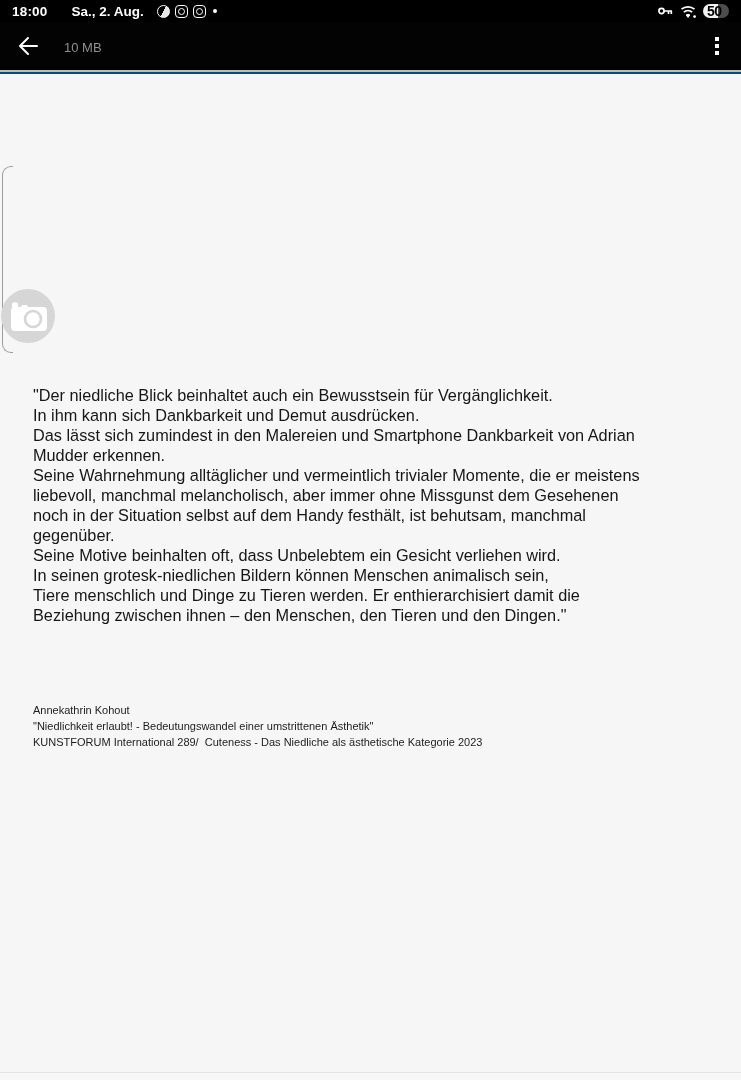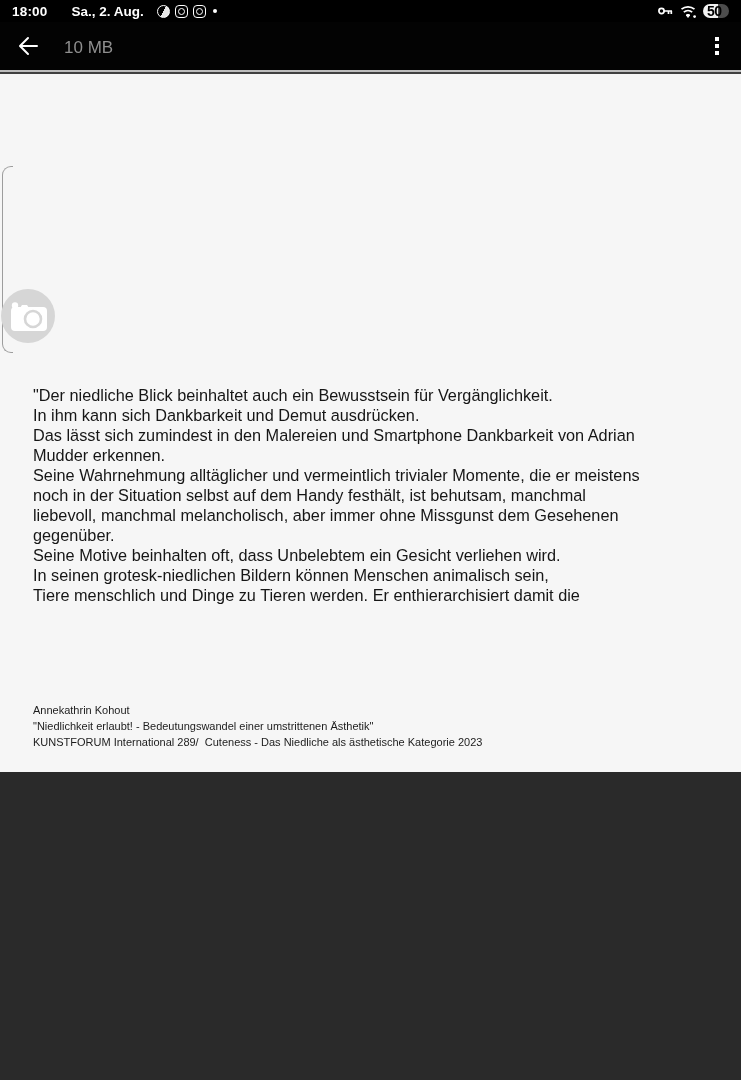--- a/index.html
+++ b/index.html
@@ -1,20 +1,20 @@
 <!DOCTYPE html>
 <html><head>
 <meta charset="utf-8">
 <style>
   * { margin: 0; padding: 0; box-sizing: border-box; }
   html,body { background: #2a2a2a; }
   #screen {
     position: relative;
-    width: 741px; height: 772px;
-    background: #404040;
+    width: 741px; height: 1080px;
+    background: #0c4a6e;
     font-family: "Liberation Sans", sans-serif;
     overflow: hidden;
     margin: 0 auto;
   }
 
   
   .status-bar {
     position: absolute; left: 0; top: 0; width: 741px; height: 22px;
     background: #000;
     display: flex; align-items: center;
@@ -55,21 +55,21 @@
   }
   .back-btn {
     width: 56px; height: 50px; display: flex; align-items: center; justify-content: center;
     color: #fff; cursor: pointer;
   }
   .title-wrap { display: flex; flex-direction: column; justify-content: center; margin-left: 8px; }
   .doc-title {
     color: #fff; font-size: 17px; font-weight: 600; line-height: 21px;
     white-space: pre; letter-spacing: .1px;
   }
-  .doc-size { color: #8f8f8f; font-size: 17px; line-height: 16px; margin-top: 4px; }
+  .doc-size { color: #8f8f8f; font-size: 13px; line-height: 16px; margin-top: 4px; }
   .kebab-btn {
     margin-left: auto; width: 48px; height: 50px;
     display: flex; flex-direction: column; align-items: center; justify-content: center; gap: 3px;
     cursor: pointer;
   }
   .kebab-btn i { width: 4px; height: 4px; background: #fff; display: block; }
 
   
   .pdf-page {
     position: absolute; left: 0; top: 74px; width: 741px; height: 998px;
@@ -175,26 +175,27 @@
         </svg>
       </span>
     </div>
 
     <div class="pdf-text" style="top:311px;">
       <div>"Der niedliche Blick beinhaltet auch ein Bewusstsein für Vergänglichkeit.</div>
       <div>In ihm kann sich Dankbarkeit und Demut ausdrücken.</div>
       <div>Das lässt sich zumindest in den Malereien und Smartphone Dankbarkeit von Adrian</div>
       <div>Mudder erkennen.</div>
       <div>Seine Wahrnehmung alltäglicher und vermeintlich trivialer Momente, die er meistens</div>
+      <div>liebevoll, manchmal melancholisch, aber immer ohne Missgunst dem Gesehenen</div>
       <div>noch in der Situation selbst auf dem Handy festhält, ist behutsam, manchmal</div>
-      <div>liebevoll, manchmal melancholisch, aber immer ohne Missgunst dem Gesehenen</div>
       <div>gegenüber.</div>
       <div>Seine Motive beinhalten oft, dass Unbelebtem ein Gesicht verliehen wird.</div>
       <div>In seinen grotesk-niedlichen Bildern können Menschen animalisch sein,</div>
       <div>Tiere menschlich und Dinge zu Tieren werden. Er enthierarchisiert damit die</div>
+      <div>Beziehung zwischen ihnen – den Menschen, den Tieren und den Dingen."</div>
     </div>
 
     <div class="pdf-credits" style="top:628px;">
       <div>Annekathrin Kohout</div>
       <div>"Niedlichkeit erlaubt! - Bedeutungswandel einer umstrittenen Ästhetik"</div>
       <div>KUNSTFORUM International 289/  Cuteness - Das Niedliche als ästhetische Kategorie 2023</div>
     </div>
 
   </div>
 

